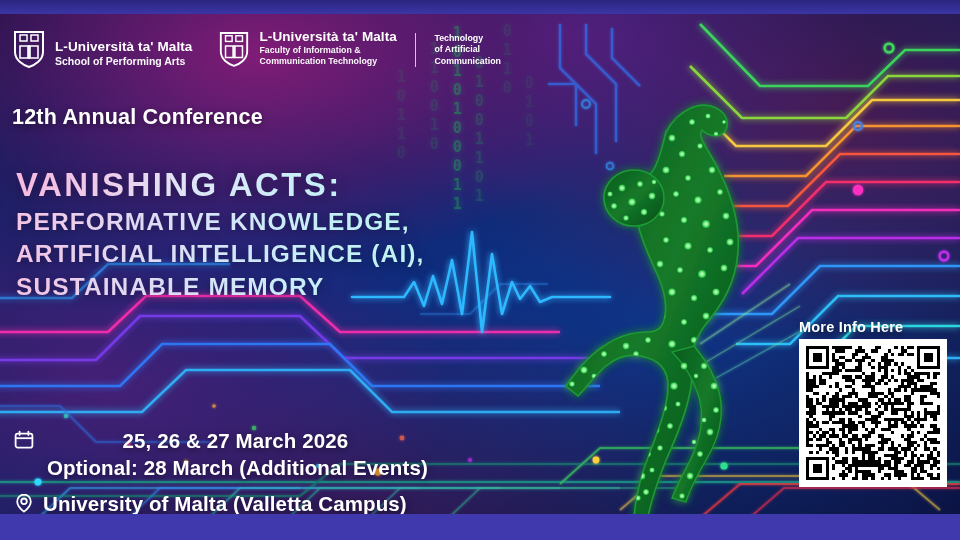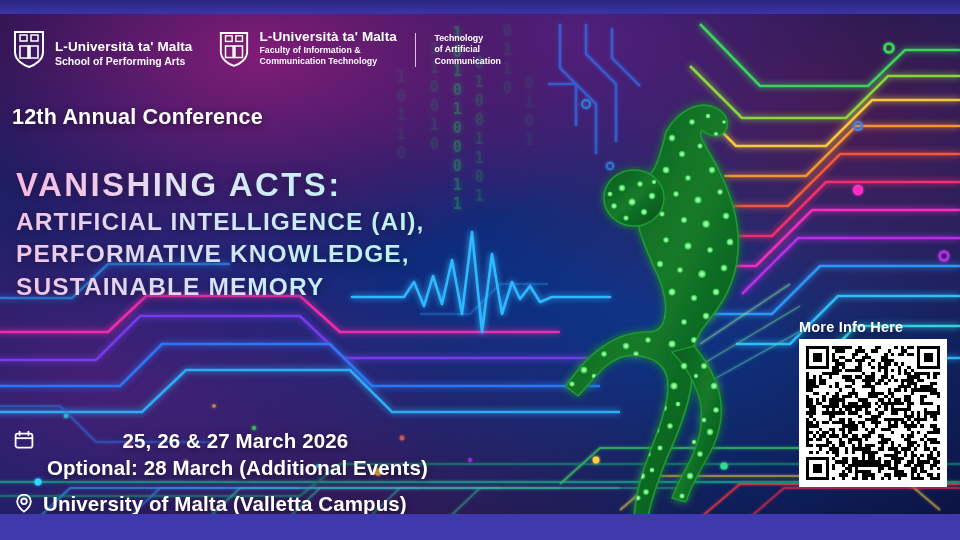--- a/index.html
+++ b/index.html
@@ -394,22 +394,22 @@
           <div>of Artificial</div>
           <div>Communication</div>
         </div>
       </div>
     </div>
 
     <div class="annual">12th Annual Conference</div>
 
     <div class="titleblock">
       <div class="t-main">VANISHING ACTS:</div>
+      <div class="t-sub">PERFORMATIVE KNOWLEDGE,</div>
       <div class="t-sub">ARTIFICIAL INTELLIGENCE (AI),</div>
-      <div class="t-sub">PERFORMATIVE KNOWLEDGE,</div>
       <div class="t-sub">SUSTAINABLE MEMORY</div>
     </div>
 
     <div class="details">
       <div class="drow">
         <span class="dico">
           <svg width="20" height="20" viewBox="0 0 20 20">
             <rect x="1.6" y="3.6" width="16.8" height="14" rx="2.2" fill="none" stroke="#fff" stroke-width="1.8"></rect>
             <path d="M1.6 8.2 H18.4" stroke="#fff" stroke-width="1.8"></path>
             <path d="M5.6 1.6 V5 M14.4 1.6 V5" stroke="#fff" stroke-width="1.8" stroke-linecap="round"></path>

